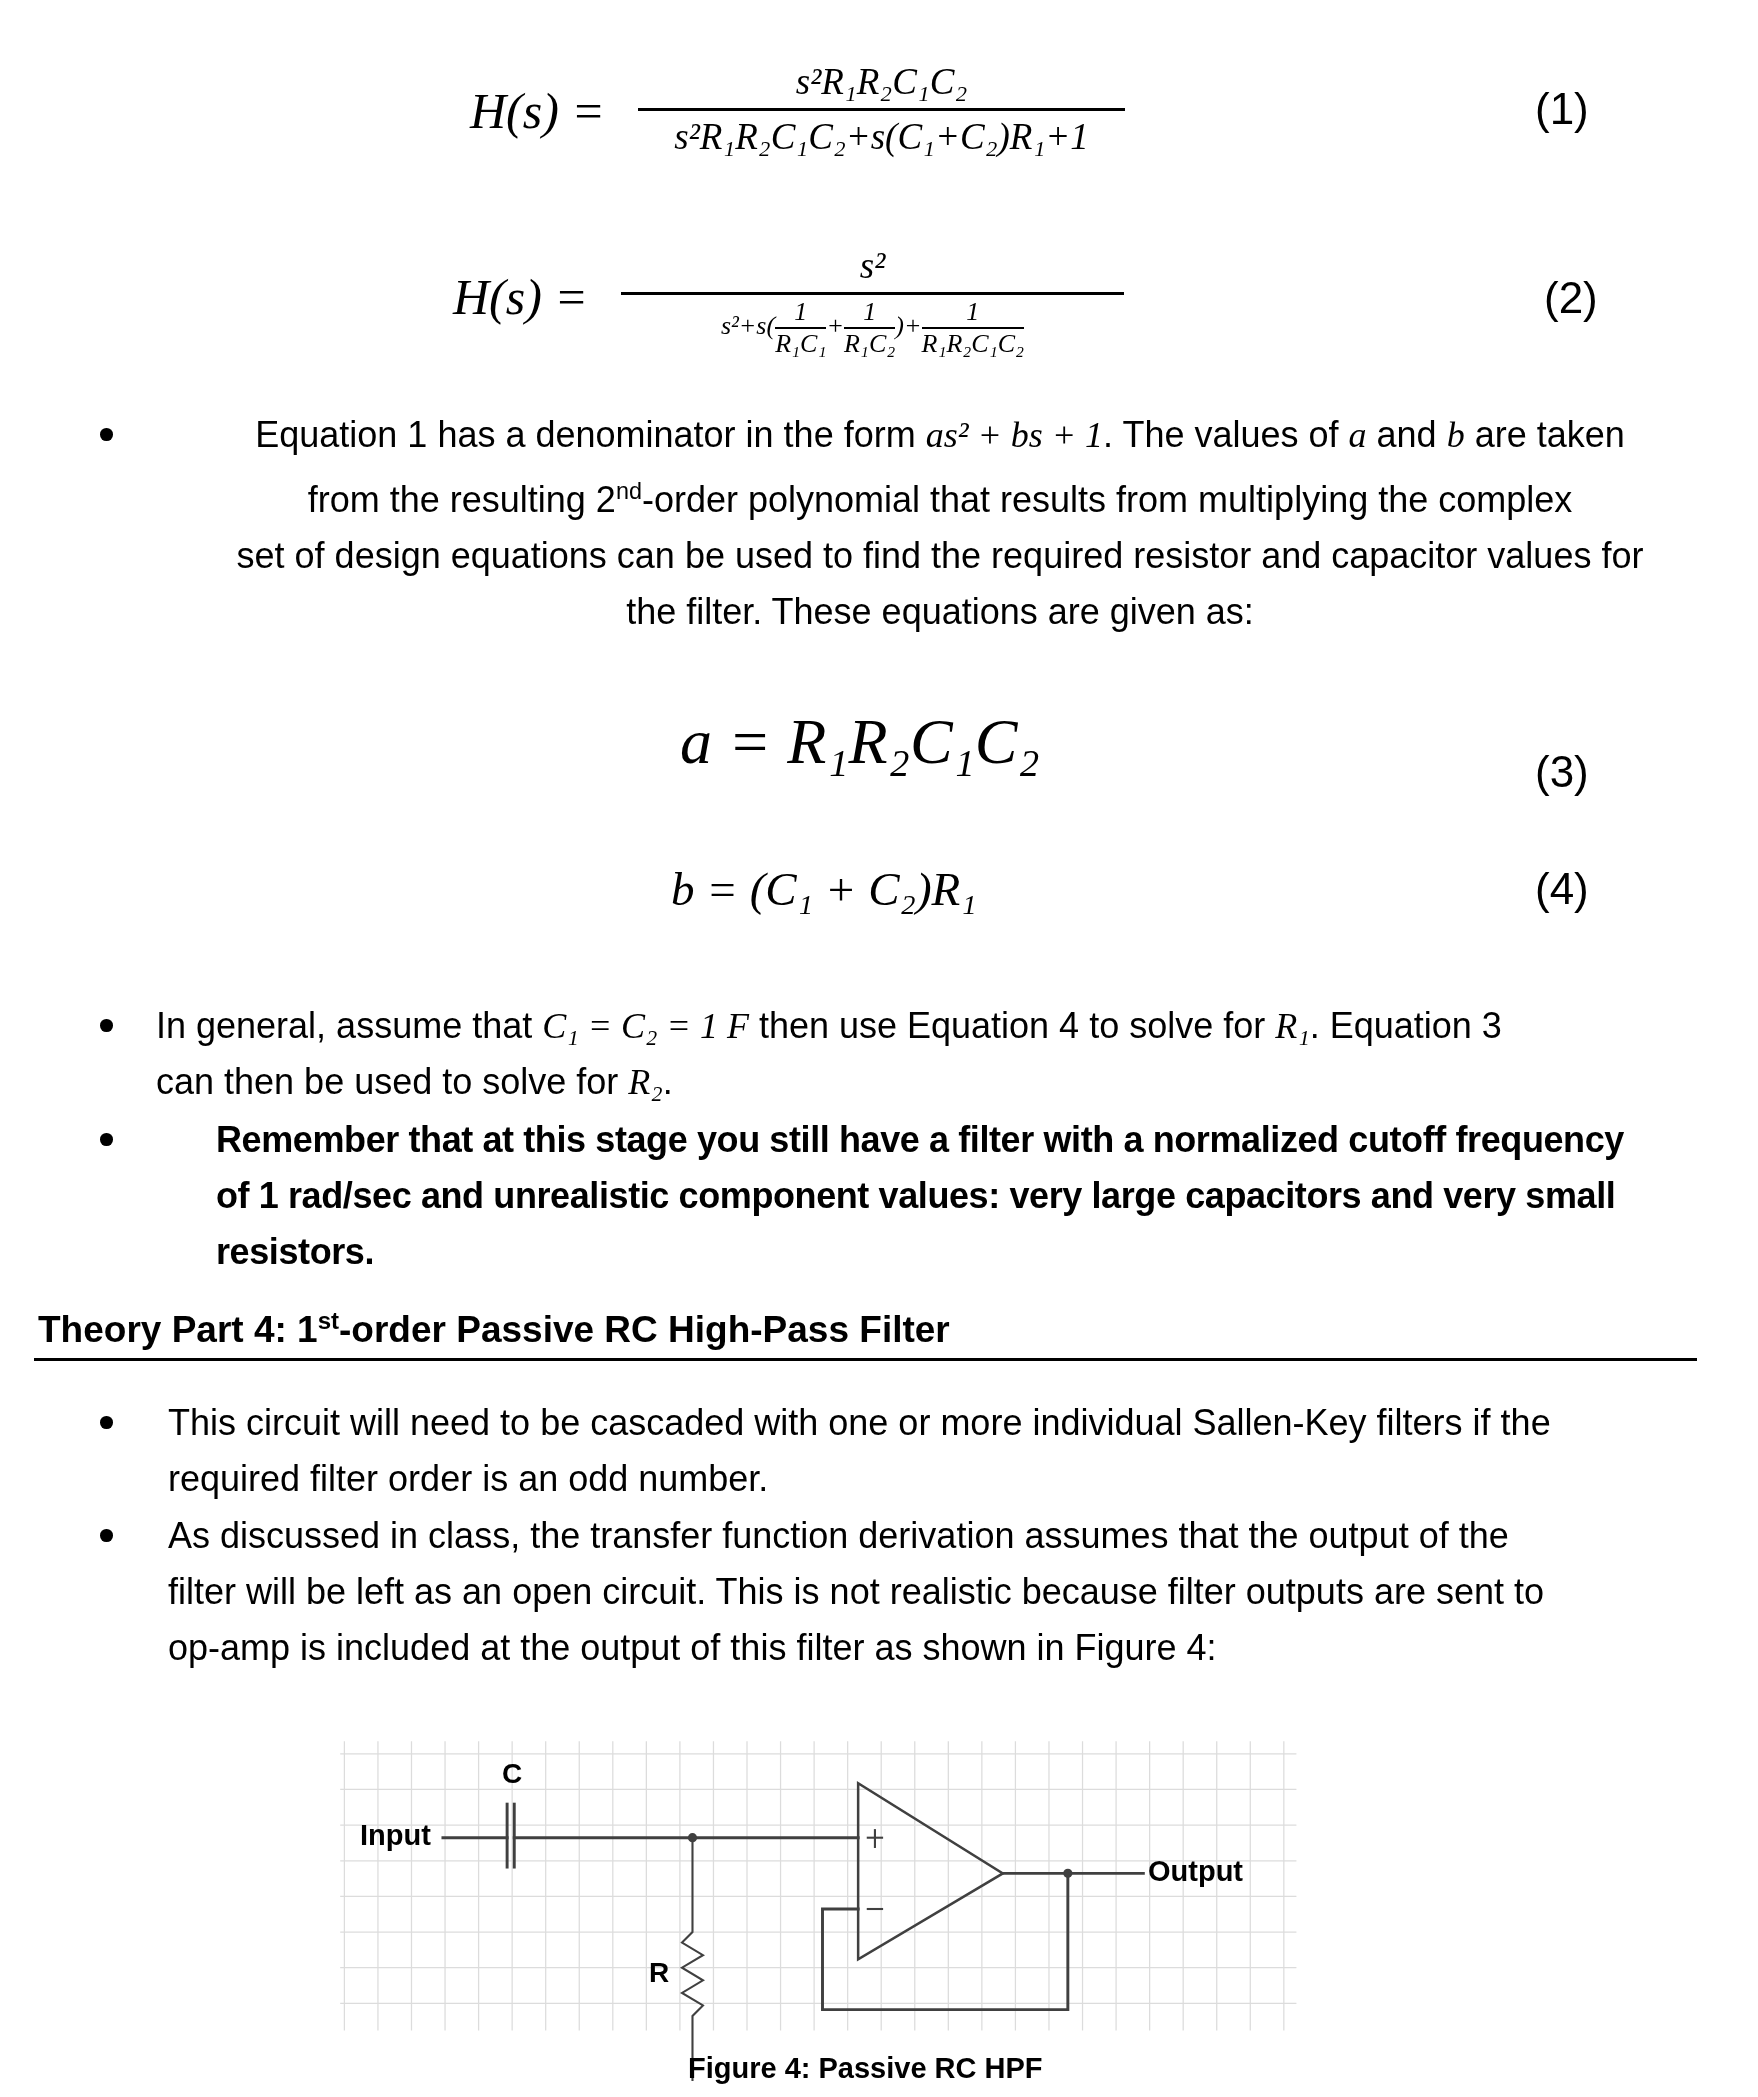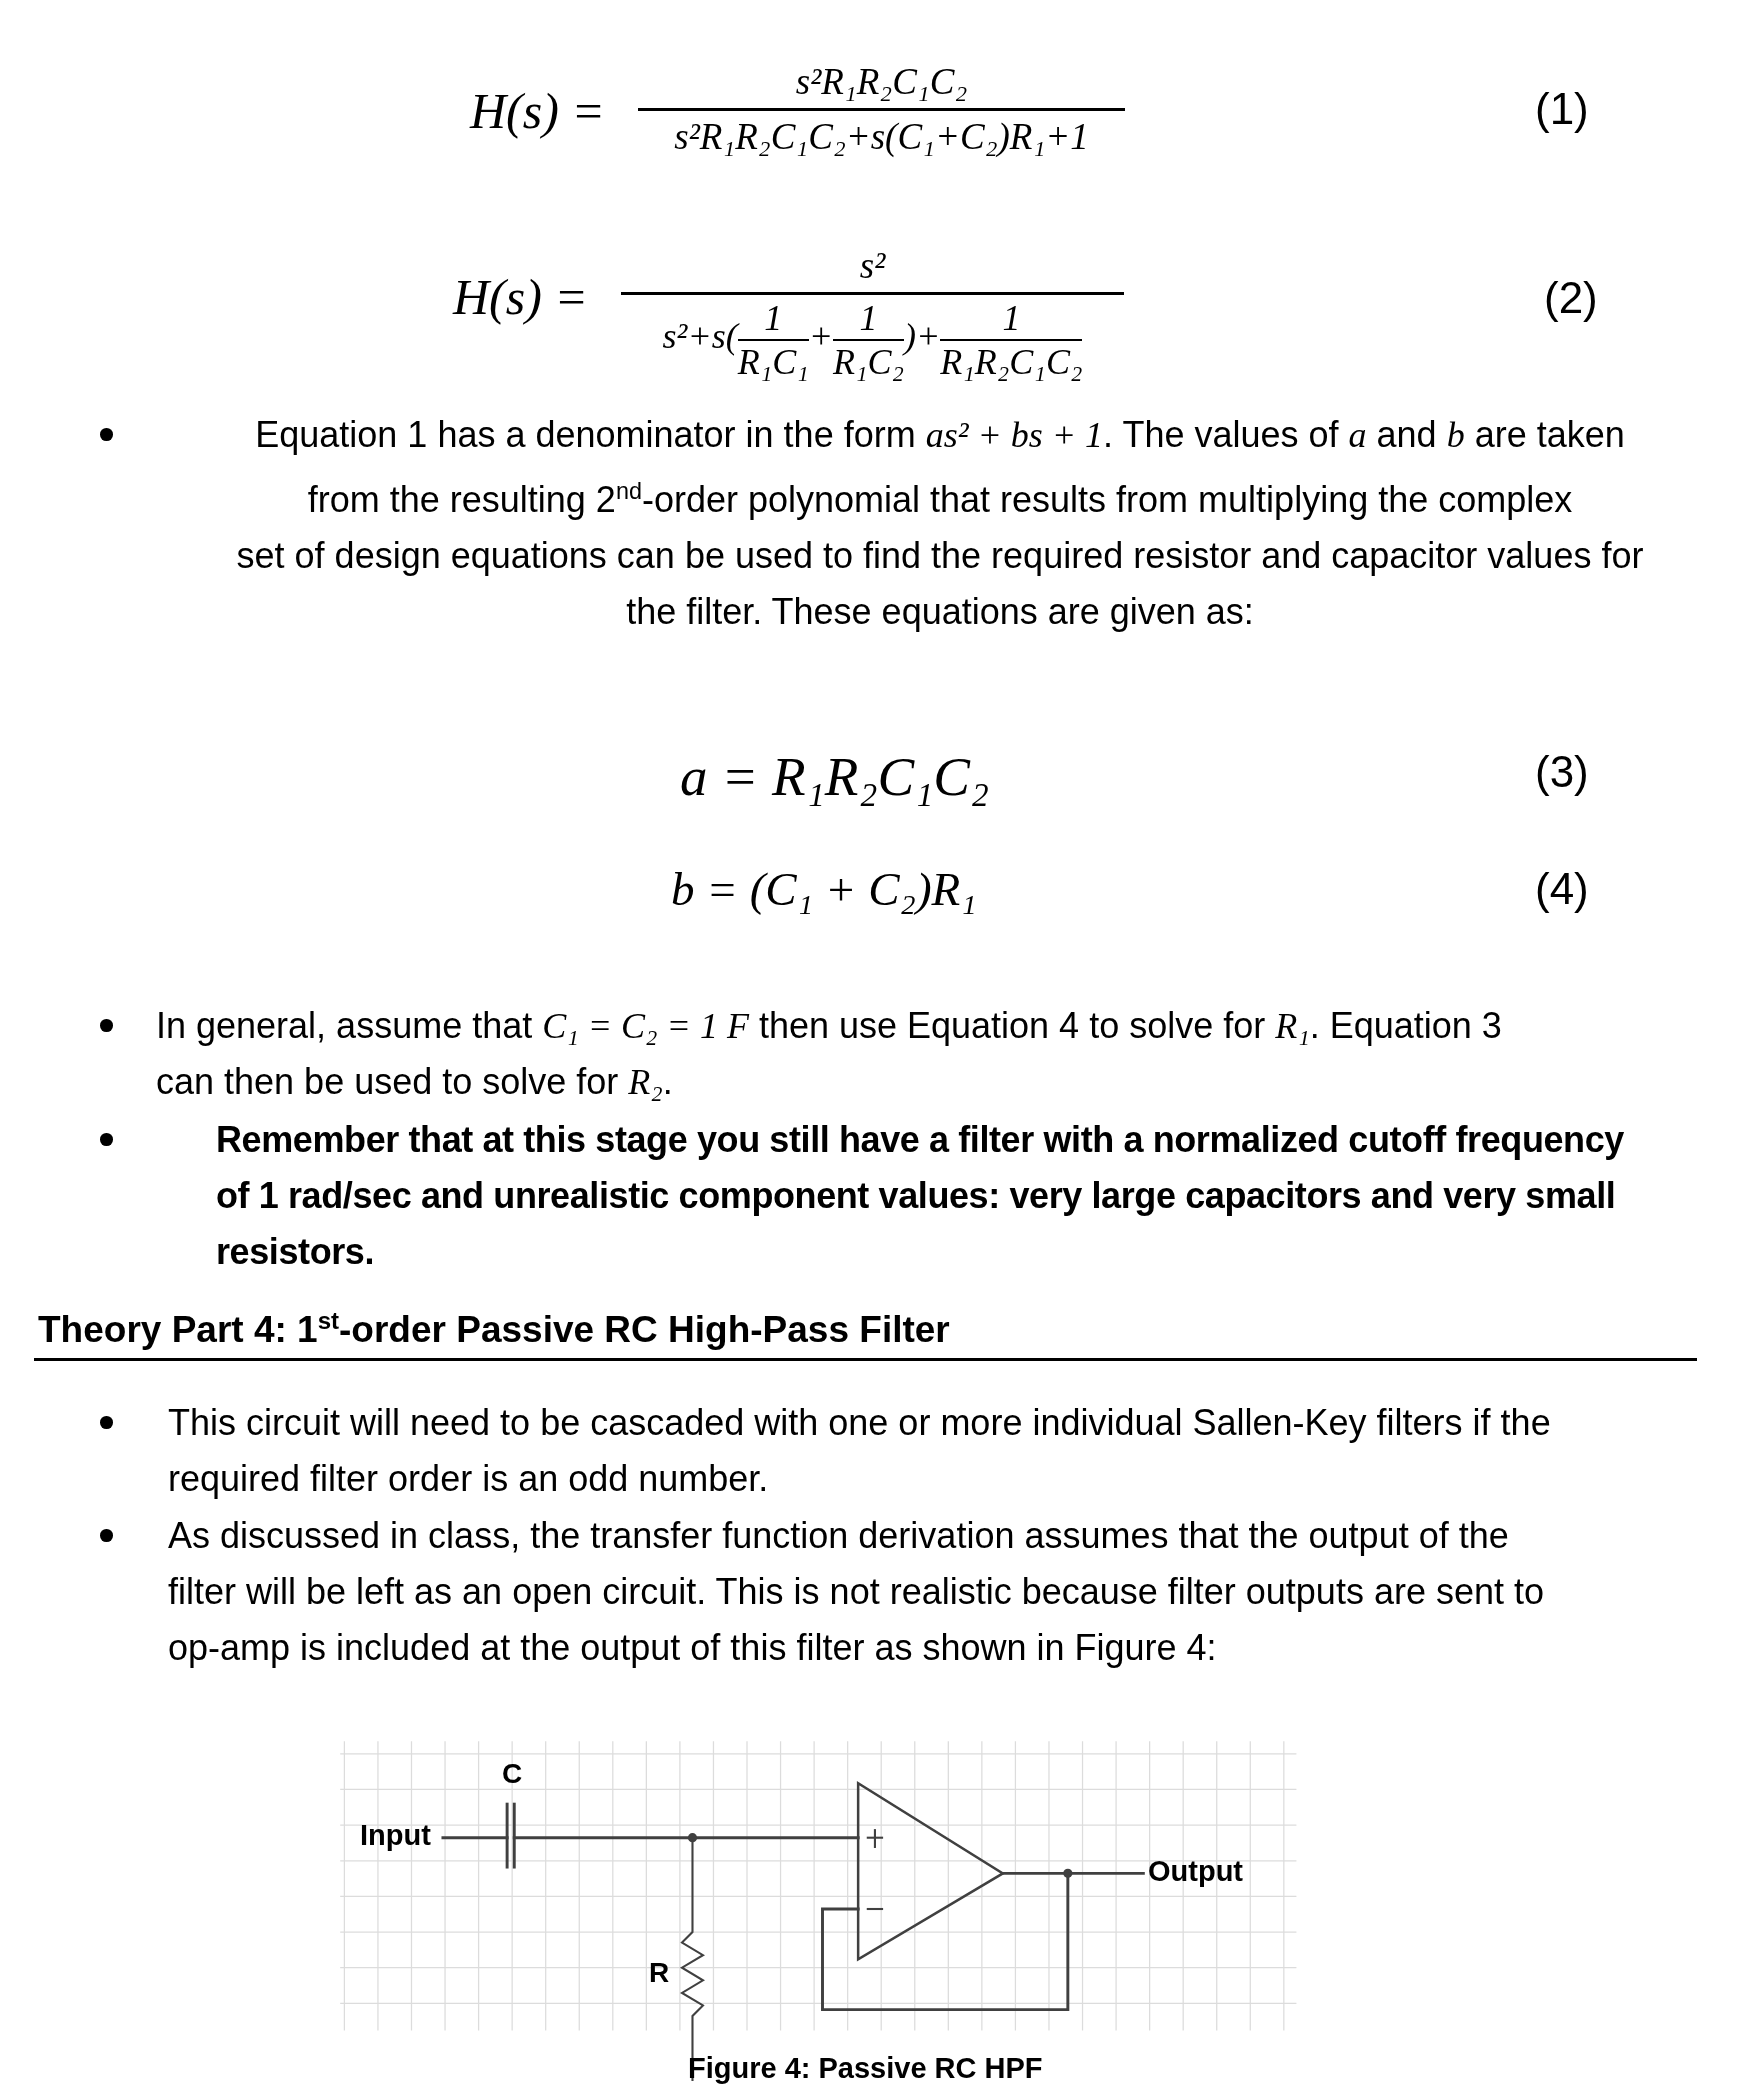--- a/index.html
+++ b/index.html
@@ -33,21 +33,21 @@
     <div class="math" style="font-size:37px; line-height:46px;">s²R₁R₂C₁C₂+s(C₁+C₂)R₁+1</div>
   </div>
 </div>
 <div class="abs eqnum" style="left:1535px; top:84px;">(1)</div>
 
 <div class="abs" style="left:453px; top:243px; width:671px; height:134px;">
   <div class="abs math" style="left:0; top:25px; font-size:50px;">H(s) =</div>
   <div class="abs" style="left:168px; top:0; width:503px; text-align:center;">
     <div class="math" style="font-size:37px; line-height:46px;">s²</div>
     <div style="border-top:3.8px solid #000; margin:2.5px 0;"></div>
-    <div style="font-size:36px; white-space:nowrap;" class="math">
+    <div style="font-size:26px; white-space:nowrap;" class="math">
       <span>s²+s(</span><span class="frac">
           <span class="num">1</span>
           <span class="bar" style="border-top-width:2.1px;"></span>
           <span class="den">R₁C₁</span>
         </span><span>+</span><span class="frac">
           <span class="num">1</span>
           <span class="bar" style="border-top-width:2.1px;"></span>
           <span class="den">R₁C₂</span>
         </span><span>)+</span><span class="frac">
           <span class="num">1</span>
@@ -60,21 +60,21 @@
 <div class="abs eqnum" style="left:1544px; top:273px;">(2)</div>
 
 <div class="bullet" style="left:100px; top:428px;"></div>
 <div class="abs body-text" style="left:168px; top:407px; width:1544px;text-align:center;">
   <div><span>Equation 1 has a denominator  in the form </span><span class="math">as² + bs + 1</span><span>. The values of </span><span class="math">a</span><span> and </span><span class="math">b</span><span> are taken</span></div>
   <div><span>from the resulting 2</span><sup>nd</sup><span>-order polynomial  that results from multiplying the complex</span></div>
   <div>set of design equations can be used to find the required  resistor and capacitor values for</div>
   <div>the filter. These equations are given as:</div>
 </div>
 
-<div class="abs math" style="left:680px; top:745px; font-size:55px;text-align:right;">a = R₁R₂C₁C₂</div>
+<div class="abs math" style="left:680px; top:705px; font-size:64px;text-align:right;">a = R₁R₂C₁C₂</div>
 <div class="abs eqnum" style="left:1535px; top:747px;">(3)</div>
 <div class="abs math" style="left:671px; top:862px; font-size:47px;">b = (C₁ + C₂)R₁</div>
 <div class="abs eqnum" style="left:1535px; top:864px;">(4)</div>
 
 <div class="bullet" style="left:100px; top:1019px;"></div>
 <div class="abs body-text" style="left:156px; top:998px; width:1544px;">
   <div><span>In general, assume that </span><span class="math">C₁ = C₂ = 1 F</span><span> then use Equation 4 to solve for </span><span class="math">R₁</span><span>. Equation 3</span></div>
   <div><span>can then be used to solve for </span><span class="math">R₂</span><span>.</span></div>
 </div>
 <div class="bullet" style="left:100px; top:1133px;"></div>

